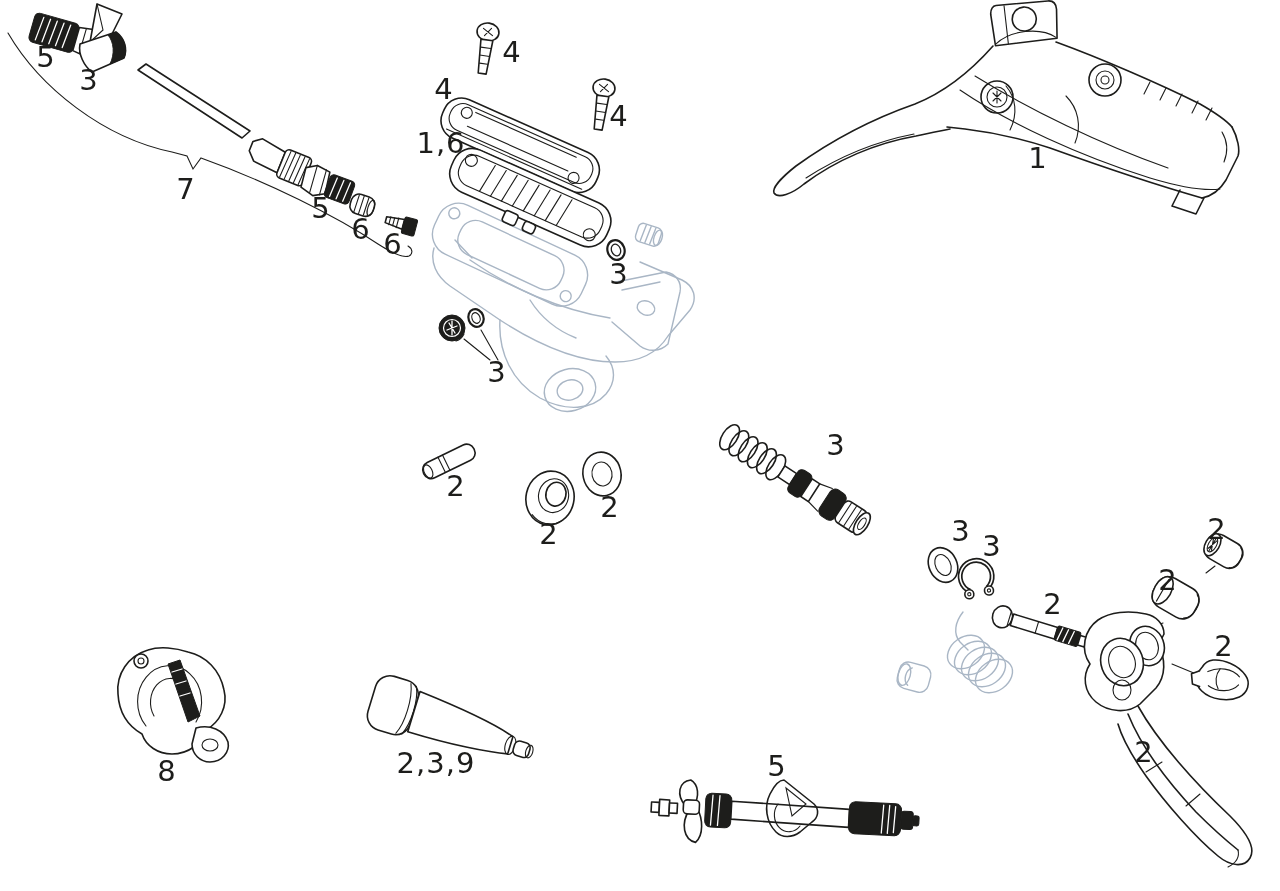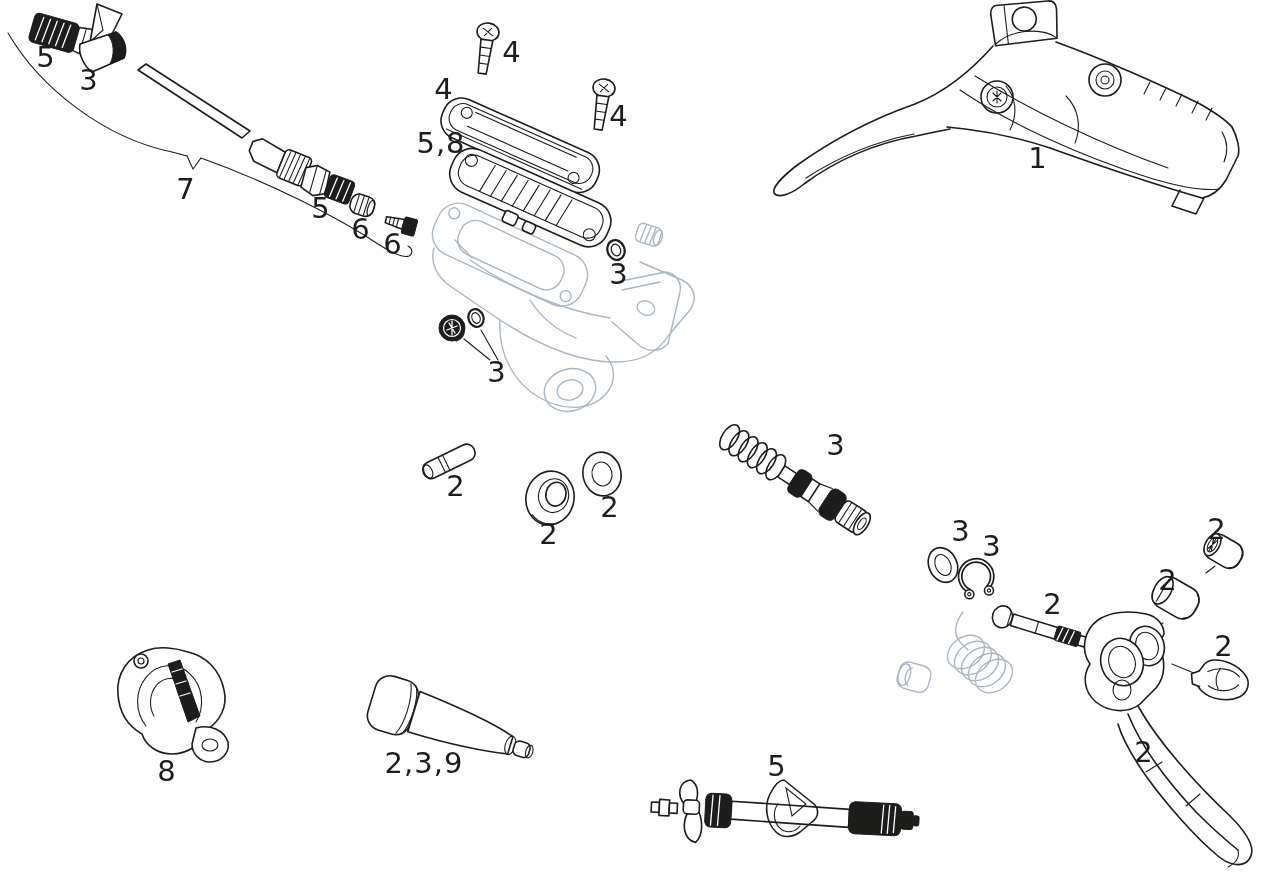--- a/index.html
+++ b/index.html
@@ -334,35 +334,35 @@
   </g>
 
 </svg>
 
   <div class="callout" style="left:46px;top:57px">5</div>
   <div class="callout" style="left:89px;top:80px">3</div>
   <div class="callout" style="left:186px;top:189px">7</div>
   <div class="callout" style="left:512px;top:52px">4</div>
   <div class="callout" style="left:444px;top:89px">4</div>
   <div class="callout" style="left:619px;top:116px">4</div>
-  <div class="callout" style="left:441px;top:143px">5,8</div>
+  <div class="callout" style="left:441px;top:143px">1,6</div>
   <div class="callout" style="left:321px;top:208px">5</div>
   <div class="callout" style="left:361px;top:229px">6</div>
   <div class="callout" style="left:393px;top:244px">6</div>
   <div class="callout" style="left:1038px;top:158px">1</div>
   <div class="callout" style="left:619px;top:274px">3</div>
   <div class="callout" style="left:497px;top:372px">3</div>
   <div class="callout" style="left:456px;top:486px">2</div>
   <div class="callout" style="left:549px;top:534px">2</div>
   <div class="callout" style="left:610px;top:507px">2</div>
   <div class="callout" style="left:836px;top:445px">3</div>
   <div class="callout" style="left:961px;top:531px">3</div>
   <div class="callout" style="left:992px;top:546px">3</div>
   <div class="callout" style="left:1053px;top:604px">2</div>
   <div class="callout" style="left:1217px;top:529px">2</div>
   <div class="callout" style="left:1168px;top:580px">2</div>
   <div class="callout" style="left:1224px;top:646px">2</div>
   <div class="callout" style="left:1144px;top:752px">2</div>
   <div class="callout" style="left:167px;top:771px">8</div>
-  <div class="callout" style="left:424px;top:763px">2,3,9</div>
+  <div class="callout" style="left:436px;top:763px">2,3,9</div>
   <div class="callout" style="left:777px;top:766px">5</div>
 
 </div>
 
 </body></html>

